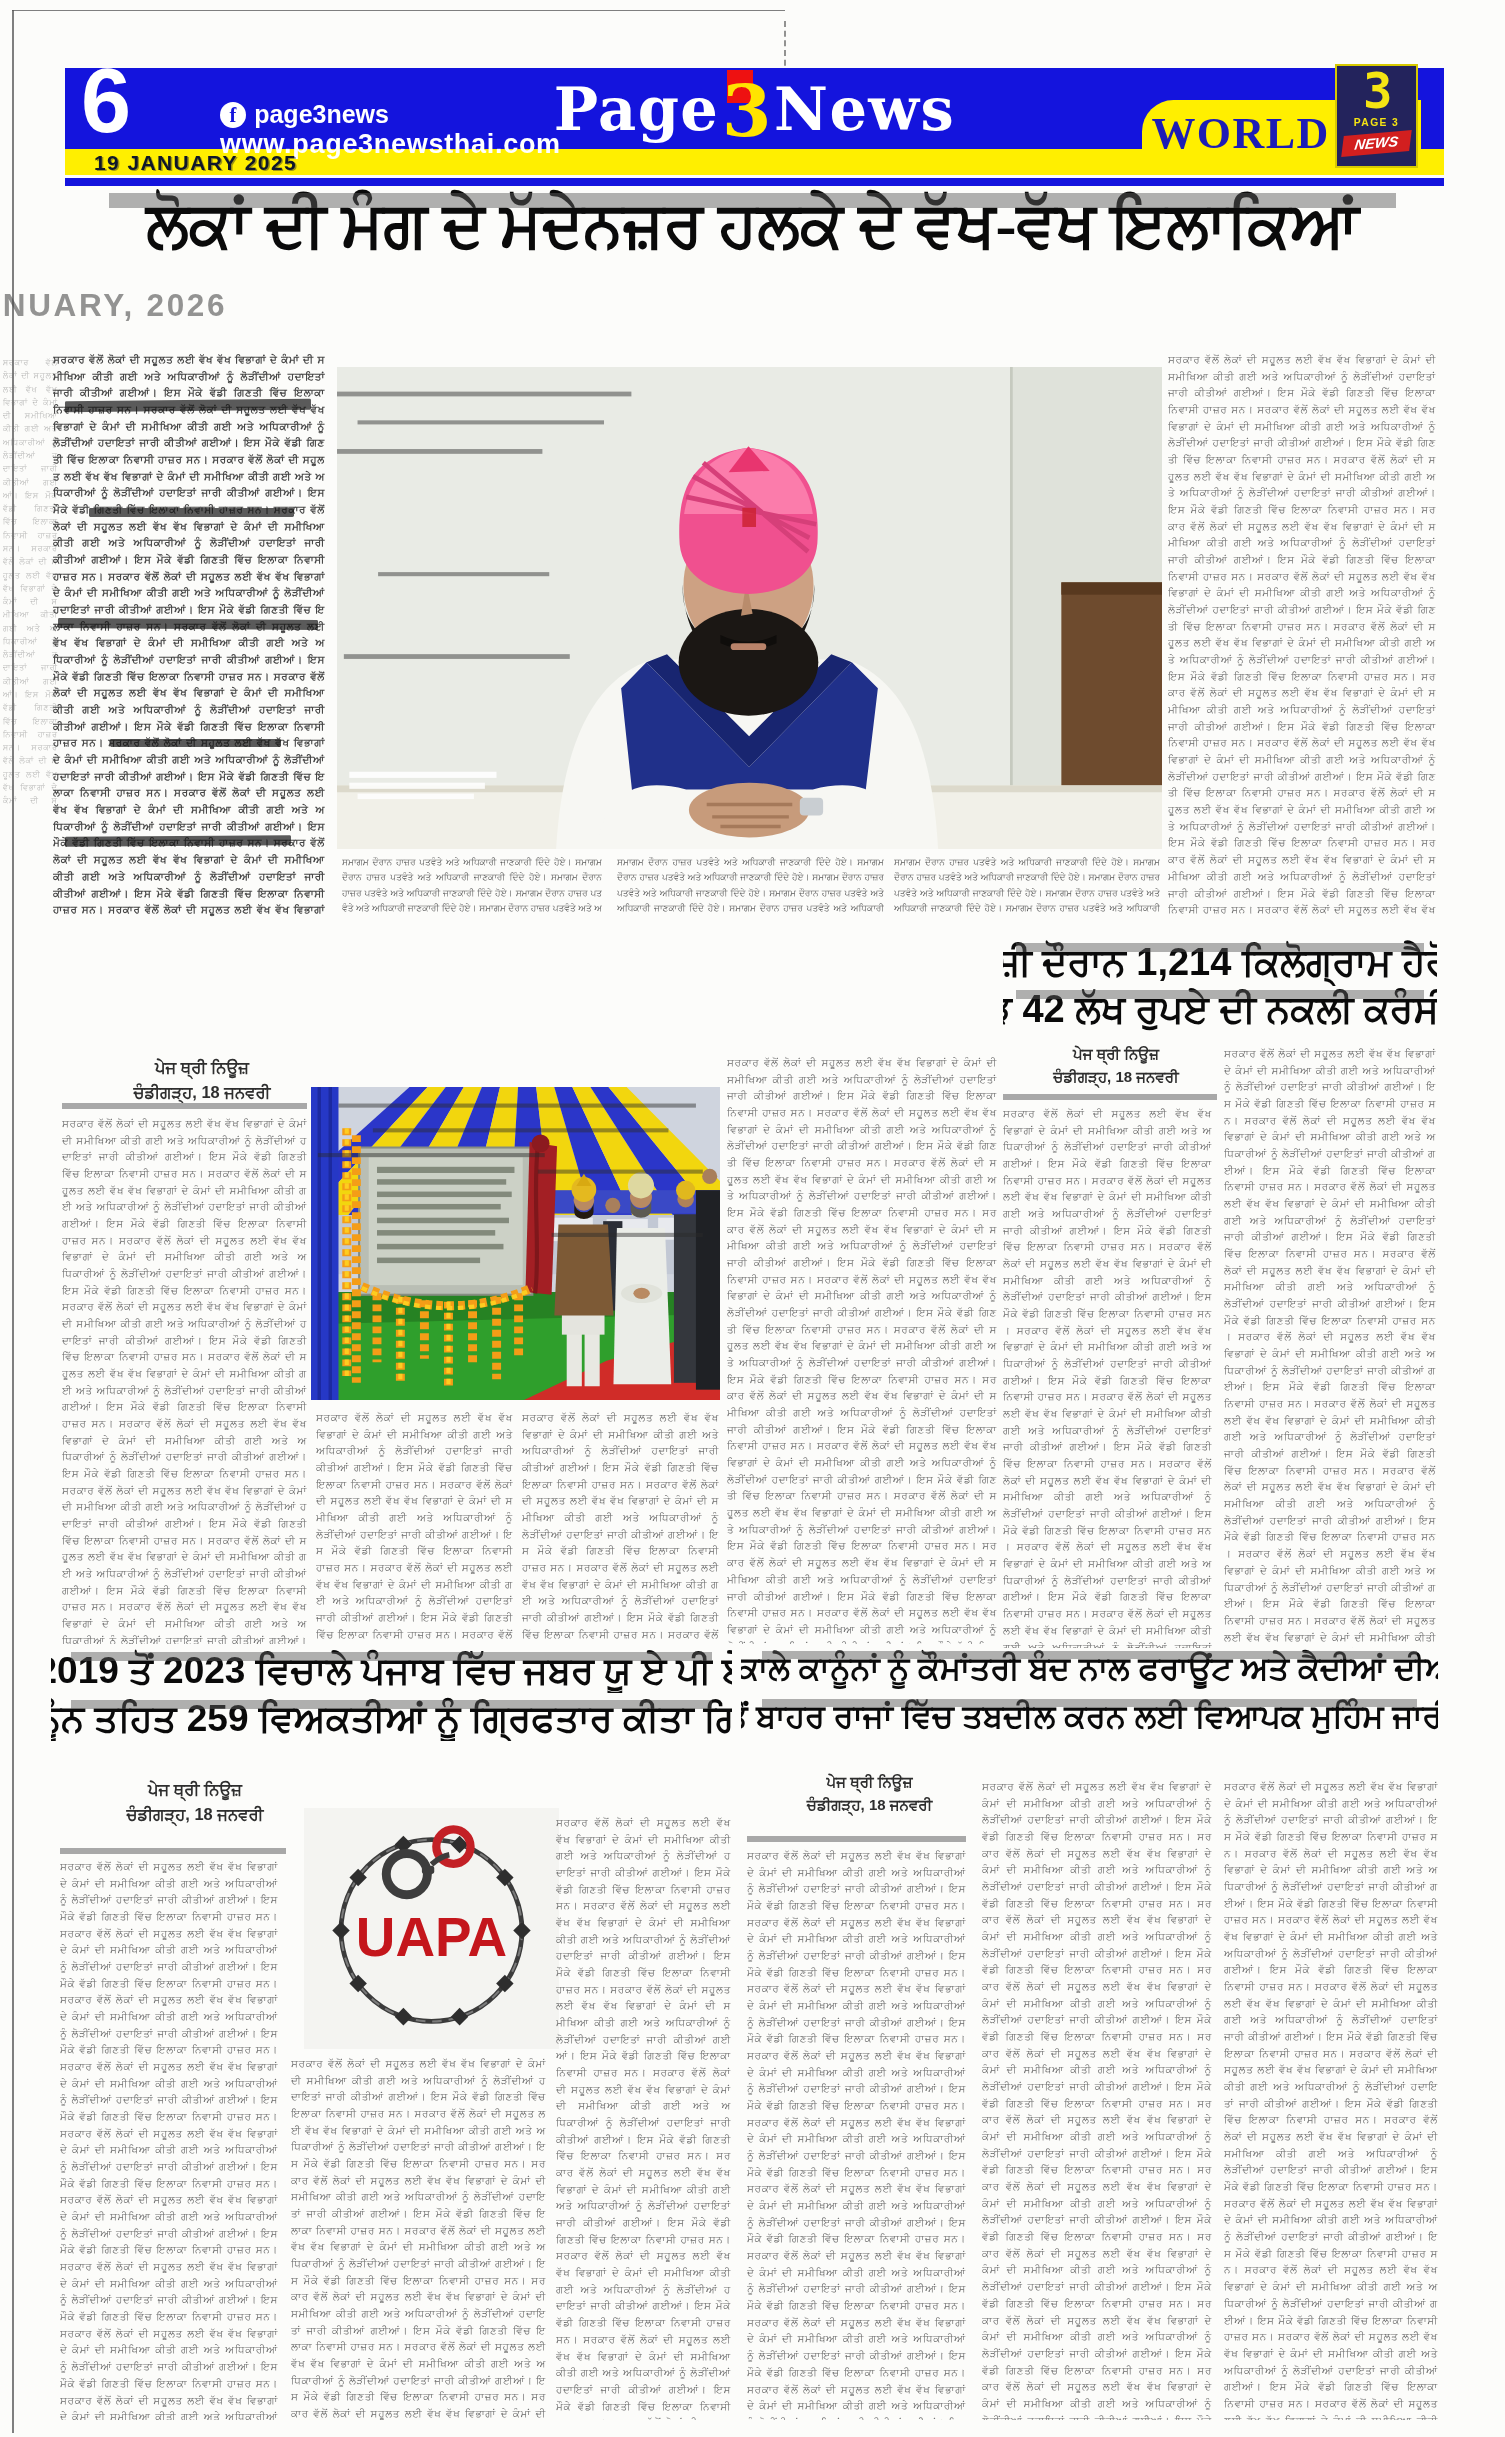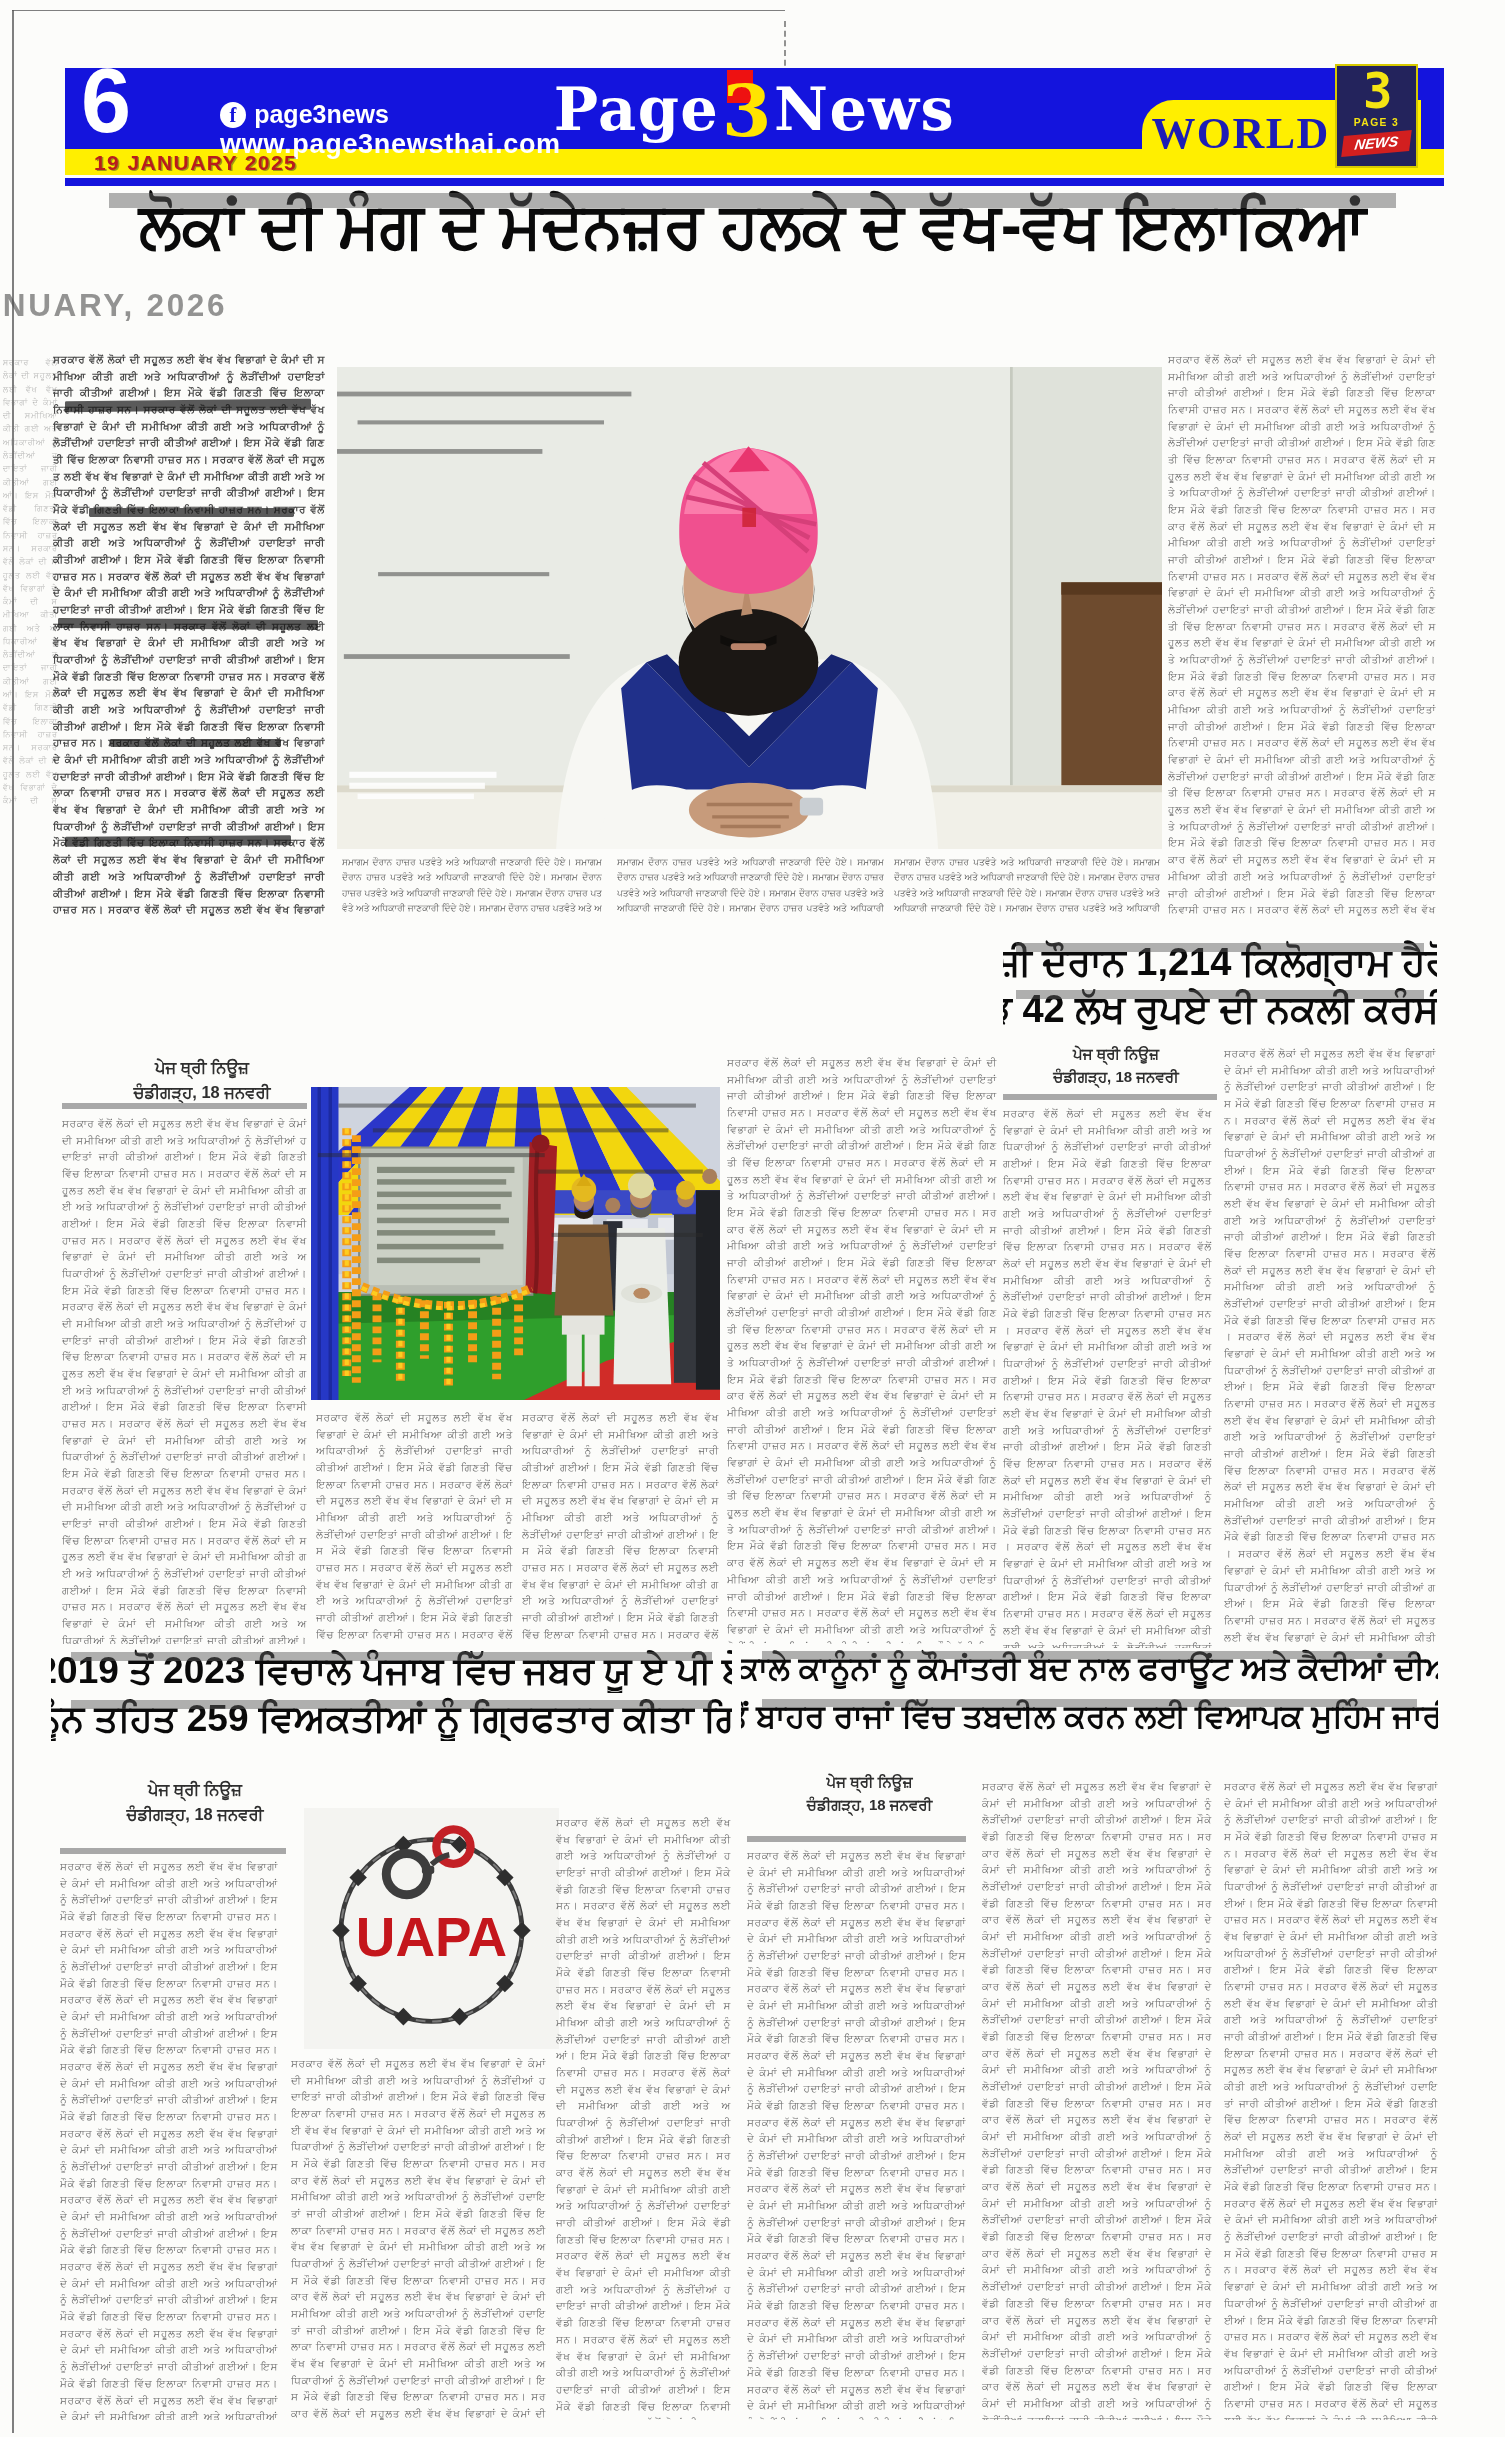--- a/index.html
+++ b/index.html
@@ -10,21 +10,21 @@
   .blue-bar{background:#1414dd;}
   .yellow-strip{background:#ffef00;}
   .thin-blue{background:#1414dd;}
   .page-num{color:#ffffff;font-size:90px;font-weight:700;line-height:89px;}
   .fb-row{display:flex;align-items:center;gap:8.2px;}
   .fb-icon{width:26px;height:26px;border-radius:50%;background:#ffffff;color:#1414dd;
            font-family:"Liberation Serif",serif;font-weight:700;font-size:20.5px;line-height:26px;
            text-align:center;}
   .fb-handle{color:#ffffff;font-weight:700;font-size:25px;}
   .website{color:#ffffff;font-weight:700;font-size:27px;letter-spacing:0.7px;}
-  .date-strip{color:#b91c1c;font-weight:700;font-size:21px;letter-spacing:1.4px;
+  .date-strip{color:#0f172a;font-weight:700;font-size:21px;letter-spacing:1.4px;
               text-shadow:1.4px 0.7px 0 rgba(40,40,40,.45);filter:blur(0.3px);}
   .masthead{text-align:center;color:#ffffff;font-family:"DejaVu Serif",serif;font-weight:700;}
   .masthead .w{font-size:59px;letter-spacing:1.4px;}
   .masthead .d{color:#ffe400;font-size:71px;position:relative;top:5.5px;margin:0 2.7px;}
   .red-notch{background:#ee1111;}
   .world-box{background:#ffef00;border-radius:31.5px 0 0 0;}
   .world-label{font-family:"Liberation Serif",serif;font-weight:700;font-size:44px;color:#1d1db5;
                text-align:center;letter-spacing:1.4px;}
   .corner-logo{background:#23235c;border:2.1px solid #d6c900;box-sizing:border-box;text-align:center;}
   .corner-logo .d3{color:#f5e413;font-size:49px;font-weight:800;line-height:51px;
@@ -87,21 +87,21 @@
   <div class="abs world-label" style="left:1144px;top:108px;width:193px;">WORLD</div>
 
   <div class="abs corner-logo" style="left:1335px;top:64px;width:83px;height:104px;">
     <div class="d3">3</div>
     <div class="p3">PAGE 3</div>
     <div class="news-band">NEWS</div>
   </div>
 
   <div class="abs ghost-date" style="left:2.7px;top:287px;">NUARY, 2026</div>
 
-  <div class="abs hl" style="left:68px;top:186px;width:1369px;height:79px;font-size:63px;">
+  <div class="abs hl" style="left:68px;top:186px;width:1369px;height:79px;font-size:63px;font-family:Liberation Serif, serif;">
     <span>ਲੋਕਾਂ ਦੀ ਮੰਗ ਦੇ ਮੱਦੇਨਜ਼ਰ ਹਲਕੇ ਦੇ ਵੱਖ-ਵੱਖ ਇਲਾਕਿਆਂ</span>
   </div>
 
   <div class="abs body-col faint" style="left:2.7px;top:356px;width:55px;height:452px;">ਸਰਕਾਰ ਵੱਲੋਂ ਲੋਕਾਂ ਦੀ ਸਹੂਲਤ ਲਈ ਵੱਖ ਵੱਖ ਵਿਭਾਗਾਂ ਦੇ ਕੰਮਾਂ ਦੀ ਸਮੀਖਿਆ ਕੀਤੀ ਗਈ ਅਤੇ ਅਧਿਕਾਰੀਆਂ ਨੂੰ ਲੋੜੀਂਦੀਆਂ ਹਦਾਇਤਾਂ ਜਾਰੀ ਕੀਤੀਆਂ ਗਈਆਂ। ਇਸ ਮੌਕੇ ਵੱਡੀ ਗਿਣਤੀ ਵਿੱਚ ਇਲਾਕਾ ਨਿਵਾਸੀ ਹਾਜ਼ਰ ਸਨ। ਸਰਕਾਰ ਵੱਲੋਂ ਲੋਕਾਂ ਦੀ ਸਹੂਲਤ ਲਈ ਵੱਖ ਵੱਖ ਵਿਭਾਗਾਂ ਦੇ ਕੰਮਾਂ ਦੀ ਸਮੀਖਿਆ ਕੀਤੀ ਗਈ ਅਤੇ ਅਧਿਕਾਰੀਆਂ ਨੂੰ ਲੋੜੀਂਦੀਆਂ ਹਦਾਇਤਾਂ ਜਾਰੀ ਕੀਤੀਆਂ ਗਈਆਂ। ਇਸ ਮੌਕੇ ਵੱਡੀ ਗਿਣਤੀ ਵਿੱਚ ਇਲਾਕਾ ਨਿਵਾਸੀ ਹਾਜ਼ਰ ਸਨ। ਸਰਕਾਰ ਵੱਲੋਂ ਲੋਕਾਂ ਦੀ ਸਹੂਲਤ ਲਈ ਵੱਖ ਵੱਖ ਵਿਭਾਗਾਂ ਦੇ ਕੰਮਾਂ ਦੀ ਸਮੀਖਿਆ ਕੀਤੀ ਗਈ ਅਤੇ ਅਧਿਕਾਰੀਆਂ ਨੂੰ ਲੋੜੀਂਦੀਆਂ ਹਦਾਇਤਾਂ ਜਾਰੀ ਕੀਤੀਆਂ ਗਈਆਂ। ਇਸ ਮੌਕੇ ਵੱਡੀ ਗਿਣਤੀ ਵਿੱਚ ਇਲਾਕਾ ਨਿਵਾਸੀ ਹਾਜ਼ਰ ਸਨ। ਸਰਕਾਰ ਵੱਲੋਂ ਲੋਕਾਂ ਦੀ ਸਹੂਲਤ ਲਈ ਵੱਖ ਵੱਖ ਵਿਭਾਗਾਂ ਦੇ ਕੰਮਾਂ ਦੀ ਸਮੀਖਿਆ ਕੀਤੀ ਗਈ ਅਤੇ ਅਧਿਕਾਰੀਆਂ ਨੂੰ ਲੋੜੀਂਦੀਆਂ ਹਦਾਇਤਾਂ ਜਾਰੀ ਕੀਤੀਆਂ ਗਈਆਂ। ਇਸ ਮੌਕੇ ਵੱਡੀ ਗਿਣਤੀ ਵਿੱਚ ਇਲਾਕਾ ਨਿਵਾਸੀ ਹਾਜ਼ਰ ਸਨ। ਸਰਕਾਰ ਵੱਲੋਂ ਲੋਕਾਂ ਦੀ ਸਹੂਲਤ ਲਈ ਵੱਖ ਵੱਖ ਵਿਭਾਗਾਂ ਦੇ ਕੰਮਾਂ ਦੀ ਸਮੀਖਿਆ ਕੀਤੀ ਗਈ ਅਤੇ ਅਧਿਕਾਰੀਆਂ ਨੂੰ ਲੋੜੀਂਦੀਆਂ ਹਦਾਇਤਾਂ ਜਾਰੀ ਕੀਤੀਆਂ ਗਈਆਂ। ਇਸ ਮੌਕੇ ਵੱਡੀ ਗਿਣਤੀ ਵਿੱਚ ਇਲਾਕਾ ਨਿਵਾਸੀ ਹਾਜ਼ਰ ਸਨ। ਸਰਕਾਰ ਵੱਲੋਂ ਲੋਕਾਂ ਦੀ ਸਹੂਲਤ ਲਈ ਵੱਖ ਵੱਖ ਵਿਭਾਗਾਂ ਦੇ ਕੰਮਾਂ ਦੀ ਸਮੀਖਿਆ ਕੀਤੀ ਗਈ ਅਤੇ ਅਧਿਕਾਰੀਆਂ ਨੂੰ ਲੋੜੀਂਦੀਆਂ ਹਦਾਇਤਾਂ ਜਾਰੀ ਕੀਤੀਆਂ ਗਈਆਂ। ਇਸ ਮੌਕੇ ਵੱਡੀ ਗਿਣਤੀ ਵਿੱਚ ਇਲਾਕਾ ਨਿਵਾਸੀ ਹਾਜ਼ਰ ਸਨ। ਸਰਕਾਰ ਵੱਲੋਂ ਲੋਕਾਂ ਦੀ ਸਹੂਲਤ ਲਈ ਵੱਖ ਵੱਖ ਵਿਭਾਗਾਂ ਦੇ ਕੰਮਾਂ ਦੀ ਸਮੀਖਿਆ ਕੀਤੀ ਗਈ ਅਤੇ ਅਧਿਕਾਰੀਆਂ ਨੂੰ ਲੋੜੀਂਦੀਆਂ ਹਦਾਇਤਾਂ ਜਾਰੀ ਕੀਤੀਆਂ ਗਈਆਂ। ਇਸ ਮੌਕੇ ਵੱਡੀ ਗਿਣਤੀ ਵਿੱਚ ਇਲਾਕਾ ਨਿਵਾਸੀ ਹਾਜ਼ਰ ਸਨ। ਸਰਕਾਰ ਵੱਲੋਂ ਲੋਕਾਂ ਦੀ ਸਹੂਲਤ ਲਈ ਵੱਖ ਵੱਖ ਵਿਭਾਗਾਂ ਦੇ ਕੰਮਾਂ ਦੀ ਸਮੀਖਿਆ ਕੀਤੀ ਗਈ ਅਤੇ ਅਧਿਕਾਰੀਆਂ ਨੂੰ ਲੋੜੀਂਦੀਆਂ ਹਦਾਇਤਾਂ ਜਾਰੀ ਕੀਤੀਆਂ ਗਈਆਂ। ਇਸ ਮੌਕੇ ਵੱਡੀ ਗਿਣਤੀ ਵਿੱਚ ਇਲਾਕਾ ਨਿਵਾਸੀ ਹਾਜ਼ਰ ਸਨ। </div>
 
   <div class="abs body-col dark" style="left:53px;top:352px;width:272px;height:568px;">ਸਰਕਾਰ ਵੱਲੋਂ ਲੋਕਾਂ ਦੀ ਸਹੂਲਤ ਲਈ ਵੱਖ ਵੱਖ ਵਿਭਾਗਾਂ ਦੇ ਕੰਮਾਂ ਦੀ ਸਮੀਖਿਆ ਕੀਤੀ ਗਈ ਅਤੇ ਅਧਿਕਾਰੀਆਂ ਨੂੰ ਲੋੜੀਂਦੀਆਂ ਹਦਾਇਤਾਂ ਜਾਰੀ ਕੀਤੀਆਂ ਗਈਆਂ। ਇਸ ਮੌਕੇ ਵੱਡੀ ਗਿਣਤੀ ਵਿੱਚ ਇਲਾਕਾ ਨਿਵਾਸੀ ਹਾਜ਼ਰ ਸਨ। ਸਰਕਾਰ ਵੱਲੋਂ ਲੋਕਾਂ ਦੀ ਸਹੂਲਤ ਲਈ ਵੱਖ ਵੱਖ ਵਿਭਾਗਾਂ ਦੇ ਕੰਮਾਂ ਦੀ ਸਮੀਖਿਆ ਕੀਤੀ ਗਈ ਅਤੇ ਅਧਿਕਾਰੀਆਂ ਨੂੰ ਲੋੜੀਂਦੀਆਂ ਹਦਾਇਤਾਂ ਜਾਰੀ ਕੀਤੀਆਂ ਗਈਆਂ। ਇਸ ਮੌਕੇ ਵੱਡੀ ਗਿਣਤੀ ਵਿੱਚ ਇਲਾਕਾ ਨਿਵਾਸੀ ਹਾਜ਼ਰ ਸਨ। ਸਰਕਾਰ ਵੱਲੋਂ ਲੋਕਾਂ ਦੀ ਸਹੂਲਤ ਲਈ ਵੱਖ ਵੱਖ ਵਿਭਾਗਾਂ ਦੇ ਕੰਮਾਂ ਦੀ ਸਮੀਖਿਆ ਕੀਤੀ ਗਈ ਅਤੇ ਅਧਿਕਾਰੀਆਂ ਨੂੰ ਲੋੜੀਂਦੀਆਂ ਹਦਾਇਤਾਂ ਜਾਰੀ ਕੀਤੀਆਂ ਗਈਆਂ। ਇਸ ਮੌਕੇ ਵੱਡੀ ਗਿਣਤੀ ਵਿੱਚ ਇਲਾਕਾ ਨਿਵਾਸੀ ਹਾਜ਼ਰ ਸਨ। ਸਰਕਾਰ ਵੱਲੋਂ ਲੋਕਾਂ ਦੀ ਸਹੂਲਤ ਲਈ ਵੱਖ ਵੱਖ ਵਿਭਾਗਾਂ ਦੇ ਕੰਮਾਂ ਦੀ ਸਮੀਖਿਆ ਕੀਤੀ ਗਈ ਅਤੇ ਅਧਿਕਾਰੀਆਂ ਨੂੰ ਲੋੜੀਂਦੀਆਂ ਹਦਾਇਤਾਂ ਜਾਰੀ ਕੀਤੀਆਂ ਗਈਆਂ। ਇਸ ਮੌਕੇ ਵੱਡੀ ਗਿਣਤੀ ਵਿੱਚ ਇਲਾਕਾ ਨਿਵਾਸੀ ਹਾਜ਼ਰ ਸਨ। ਸਰਕਾਰ ਵੱਲੋਂ ਲੋਕਾਂ ਦੀ ਸਹੂਲਤ ਲਈ ਵੱਖ ਵੱਖ ਵਿਭਾਗਾਂ ਦੇ ਕੰਮਾਂ ਦੀ ਸਮੀਖਿਆ ਕੀਤੀ ਗਈ ਅਤੇ ਅਧਿਕਾਰੀਆਂ ਨੂੰ ਲੋੜੀਂਦੀਆਂ ਹਦਾਇਤਾਂ ਜਾਰੀ ਕੀਤੀਆਂ ਗਈਆਂ। ਇਸ ਮੌਕੇ ਵੱਡੀ ਗਿਣਤੀ ਵਿੱਚ ਇਲਾਕਾ ਨਿਵਾਸੀ ਹਾਜ਼ਰ ਸਨ। ਸਰਕਾਰ ਵੱਲੋਂ ਲੋਕਾਂ ਦੀ ਸਹੂਲਤ ਲਈ ਵੱਖ ਵੱਖ ਵਿਭਾਗਾਂ ਦੇ ਕੰਮਾਂ ਦੀ ਸਮੀਖਿਆ ਕੀਤੀ ਗਈ ਅਤੇ ਅਧਿਕਾਰੀਆਂ ਨੂੰ ਲੋੜੀਂਦੀਆਂ ਹਦਾਇਤਾਂ ਜਾਰੀ ਕੀਤੀਆਂ ਗਈਆਂ। ਇਸ ਮੌਕੇ ਵੱਡੀ ਗਿਣਤੀ ਵਿੱਚ ਇਲਾਕਾ ਨਿਵਾਸੀ ਹਾਜ਼ਰ ਸਨ। ਸਰਕਾਰ ਵੱਲੋਂ ਲੋਕਾਂ ਦੀ ਸਹੂਲਤ ਲਈ ਵੱਖ ਵੱਖ ਵਿਭਾਗਾਂ ਦੇ ਕੰਮਾਂ ਦੀ ਸਮੀਖਿਆ ਕੀਤੀ ਗਈ ਅਤੇ ਅਧਿਕਾਰੀਆਂ ਨੂੰ ਲੋੜੀਂਦੀਆਂ ਹਦਾਇਤਾਂ ਜਾਰੀ ਕੀਤੀਆਂ ਗਈਆਂ। ਇਸ ਮੌਕੇ ਵੱਡੀ ਗਿਣਤੀ ਵਿੱਚ ਇਲਾਕਾ ਨਿਵਾਸੀ ਹਾਜ਼ਰ ਸਨ। ਸਰਕਾਰ ਵੱਲੋਂ ਲੋਕਾਂ ਦੀ ਸਹੂਲਤ ਲਈ ਵੱਖ ਵੱਖ ਵਿਭਾਗਾਂ ਦੇ ਕੰਮਾਂ ਦੀ ਸਮੀਖਿਆ ਕੀਤੀ ਗਈ ਅਤੇ ਅਧਿਕਾਰੀਆਂ ਨੂੰ ਲੋੜੀਂਦੀਆਂ ਹਦਾਇਤਾਂ ਜਾਰੀ ਕੀਤੀਆਂ ਗਈਆਂ। ਇਸ ਮੌਕੇ ਵੱਡੀ ਗਿਣਤੀ ਵਿੱਚ ਇਲਾਕਾ ਨਿਵਾਸੀ ਹਾਜ਼ਰ ਸਨ। ਸਰਕਾਰ ਵੱਲੋਂ ਲੋਕਾਂ ਦੀ ਸਹੂਲਤ ਲਈ ਵੱਖ ਵੱਖ ਵਿਭਾਗਾਂ ਦੇ ਕੰਮਾਂ ਦੀ ਸਮੀਖਿਆ ਕੀਤੀ ਗਈ ਅਤੇ ਅਧਿਕਾਰੀਆਂ ਨੂੰ ਲੋੜੀਂਦੀਆਂ ਹਦਾਇਤਾਂ ਜਾਰੀ ਕੀਤੀਆਂ ਗਈਆਂ। ਇਸ ਮੌਕੇ ਵੱਡੀ ਗਿਣਤੀ ਵਿੱਚ ਇਲਾਕਾ ਨਿਵਾਸੀ ਹਾਜ਼ਰ ਸਨ। ਸਰਕਾਰ ਵੱਲੋਂ ਲੋਕਾਂ ਦੀ ਸਹੂਲਤ ਲਈ ਵੱਖ ਵੱਖ ਵਿਭਾਗਾਂ ਦੇ ਕੰਮਾਂ ਦੀ ਸਮੀਖਿਆ ਕੀਤੀ ਗਈ ਅਤੇ ਅਧਿਕਾਰੀਆਂ ਨੂੰ ਲੋੜੀਂਦੀਆਂ ਹਦਾਇਤਾਂ ਜਾਰੀ ਕੀਤੀਆਂ ਗਈਆਂ। ਇਸ ਮੌਕੇ ਵੱਡੀ ਗਿਣਤੀ ਵਿੱਚ ਇਲਾਕਾ ਨਿਵਾਸੀ ਹਾਜ਼ਰ ਸਨ। ਸਰਕਾਰ ਵੱਲੋਂ ਲੋਕਾਂ ਦੀ ਸਹੂਲਤ ਲਈ ਵੱਖ ਵੱਖ ਵਿਭਾਗਾਂ ਦੇ ਕੰਮਾਂ ਦੀ ਸਮੀਖਿਆ ਕੀਤੀ ਗਈ ਅਤੇ ਅਧਿਕਾਰੀਆਂ ਨੂੰ ਲੋੜੀਂਦੀਆਂ ਹਦਾਇਤਾਂ ਜਾਰੀ ਕੀਤੀਆਂ ਗਈਆਂ। ਇਸ ਮੌਕੇ ਵੱਡੀ ਗਿਣਤੀ ਵਿੱਚ ਇਲਾਕਾ ਨਿਵਾਸੀ ਹਾਜ਼ਰ ਸਨ। ਸਰਕਾਰ ਵੱਲੋਂ ਲੋਕਾਂ ਦੀ ਸਹੂਲਤ ਲਈ ਵੱਖ ਵੱਖ ਵਿਭਾਗਾਂ ਦੇ ਕੰਮਾਂ ਦੀ ਸਮੀਖਿਆ ਕੀਤੀ ਗਈ ਅਤੇ ਅਧਿਕਾਰੀਆਂ ਨੂੰ ਲੋੜੀਂਦੀਆਂ ਹਦਾਇਤਾਂ ਜਾਰੀ ਕੀਤੀਆਂ ਗਈਆਂ। ਇਸ ਮੌਕੇ ਵੱਡੀ ਗਿਣਤੀ ਵਿੱਚ ਇਲਾਕਾ ਨਿਵਾਸੀ ਹਾਜ਼ਰ ਸਨ। ਸਰਕਾਰ ਵੱਲੋਂ ਲੋਕਾਂ ਦੀ ਸਹੂਲਤ ਲਈ ਵੱਖ ਵੱਖ ਵਿਭਾਗਾਂ ਦੇ ਕੰਮਾਂ ਦੀ ਸਮੀਖਿਆ ਕੀਤੀ ਗਈ ਅਤੇ ਅਧਿਕਾਰੀਆਂ ਨੂੰ ਲੋੜੀਂਦੀਆਂ ਹਦਾਇਤਾਂ ਜਾਰੀ ਕੀਤੀਆਂ ਗਈਆਂ। ਇਸ ਮੌਕੇ ਵੱਡੀ ਗਿਣਤੀ ਵਿੱਚ ਇਲਾਕਾ ਨਿਵਾਸੀ ਹਾਜ਼ਰ ਸਨ। ਸਰਕਾਰ ਵੱਲੋਂ ਲੋਕਾਂ ਦੀ ਸਹੂਲਤ ਲਈ ਵੱਖ ਵੱਖ ਵਿਭਾਗਾਂ ਦੇ ਕੰਮਾਂ ਦੀ ਸਮੀਖਿਆ ਕੀਤੀ ਗਈ ਅਤੇ ਅਧਿਕਾਰੀਆਂ ਨੂੰ ਲੋੜੀਂਦੀਆਂ ਹਦਾਇਤਾਂ ਜਾਰੀ ਕੀਤੀਆਂ ਗਈਆਂ। ਇਸ ਮੌਕੇ ਵੱਡੀ ਗਿਣਤੀ ਵਿੱਚ ਇਲਾਕਾ ਨਿਵਾਸੀ ਹਾਜ਼ਰ ਸਨ। ਸਰਕਾਰ ਵੱਲੋਂ ਲੋਕਾਂ ਦੀ ਸਹੂਲਤ ਲਈ ਵੱਖ ਵੱਖ ਵਿਭਾਗਾਂ ਦੇ ਕੰਮਾਂ ਦੀ ਸਮੀਖਿਆ ਕੀਤੀ ਗਈ ਅਤੇ ਅਧਿਕਾਰੀਆਂ ਨੂੰ ਲੋੜੀਂਦੀਆਂ ਹਦਾਇਤਾਂ ਜਾਰੀ ਕੀਤੀਆਂ ਗਈਆਂ। ਇਸ ਮੌਕੇ ਵੱਡੀ ਗਿਣਤੀ ਵਿੱਚ ਇਲਾਕਾ ਨਿਵਾਸੀ ਹਾਜ਼ਰ ਸਨ। ਸਰਕਾਰ ਵੱਲੋਂ ਲੋਕਾਂ ਦੀ ਸਹੂਲਤ ਲਈ ਵੱਖ ਵੱਖ ਵਿਭਾਗਾਂ ਦੇ ਕੰਮਾਂ ਦੀ ਸਮੀਖਿਆ ਕੀਤੀ ਗਈ ਅਤੇ ਅਧਿਕਾਰੀਆਂ ਨੂੰ ਲੋੜੀਂਦੀਆਂ ਹਦਾਇਤਾਂ ਜਾਰੀ ਕੀਤੀਆਂ ਗਈਆਂ। ਇਸ ਮੌਕੇ ਵੱਡੀ ਗਿਣਤੀ ਵਿੱਚ ਇਲਾਕਾ ਨਿਵਾਸੀ ਹਾਜ਼ਰ ਸਨ। ਸਰਕਾਰ ਵੱਲੋਂ ਲੋਕਾਂ ਦੀ ਸਹੂਲਤ ਲਈ ਵੱਖ ਵੱਖ ਵਿਭਾਗਾਂ ਦੇ ਕੰਮਾਂ ਦੀ ਸਮੀਖਿਆ ਕੀਤੀ ਗਈ ਅਤੇ ਅਧਿਕਾਰੀਆਂ ਨੂੰ ਲੋੜੀਂਦੀਆਂ ਹਦਾਇਤਾਂ ਜਾਰੀ ਕੀਤੀਆਂ ਗਈਆਂ। ਇਸ ਮੌਕੇ ਵੱਡੀ ਗਿਣਤੀ ਵਿੱਚ ਇਲਾਕਾ ਨਿਵਾਸੀ ਹਾਜ਼ਰ ਸਨ। ਸਰਕਾਰ ਵੱਲੋਂ ਲੋਕਾਂ ਦੀ ਸਹੂਲਤ ਲਈ ਵੱਖ ਵੱਖ ਵਿਭਾਗਾਂ ਦੇ ਕੰਮਾਂ ਦੀ ਸਮੀਖਿਆ ਕੀਤੀ ਗਈ ਅਤੇ ਅਧਿਕਾਰੀਆਂ ਨੂੰ ਲੋੜੀਂਦੀਆਂ ਹਦਾਇਤਾਂ ਜਾਰੀ ਕੀਤੀਆਂ ਗਈਆਂ। ਇਸ ਮੌਕੇ ਵੱਡੀ ਗਿਣਤੀ ਵਿੱਚ ਇਲਾਕਾ ਨਿਵਾਸੀ ਹਾਜ਼ਰ ਸਨ। </div>
 
   <div class="abs smudge" style="left:65px;top:400px;width:246px;height:11px;transform:rotate(-.6deg);"></div>
   <div class="abs smudge" style="left:89px;top:508px;width:205px;height:9px;"></div>
   <div class="abs smudge" style="left:58px;top:619px;width:260px;height:10.3px;transform:rotate(.5deg);"></div>

